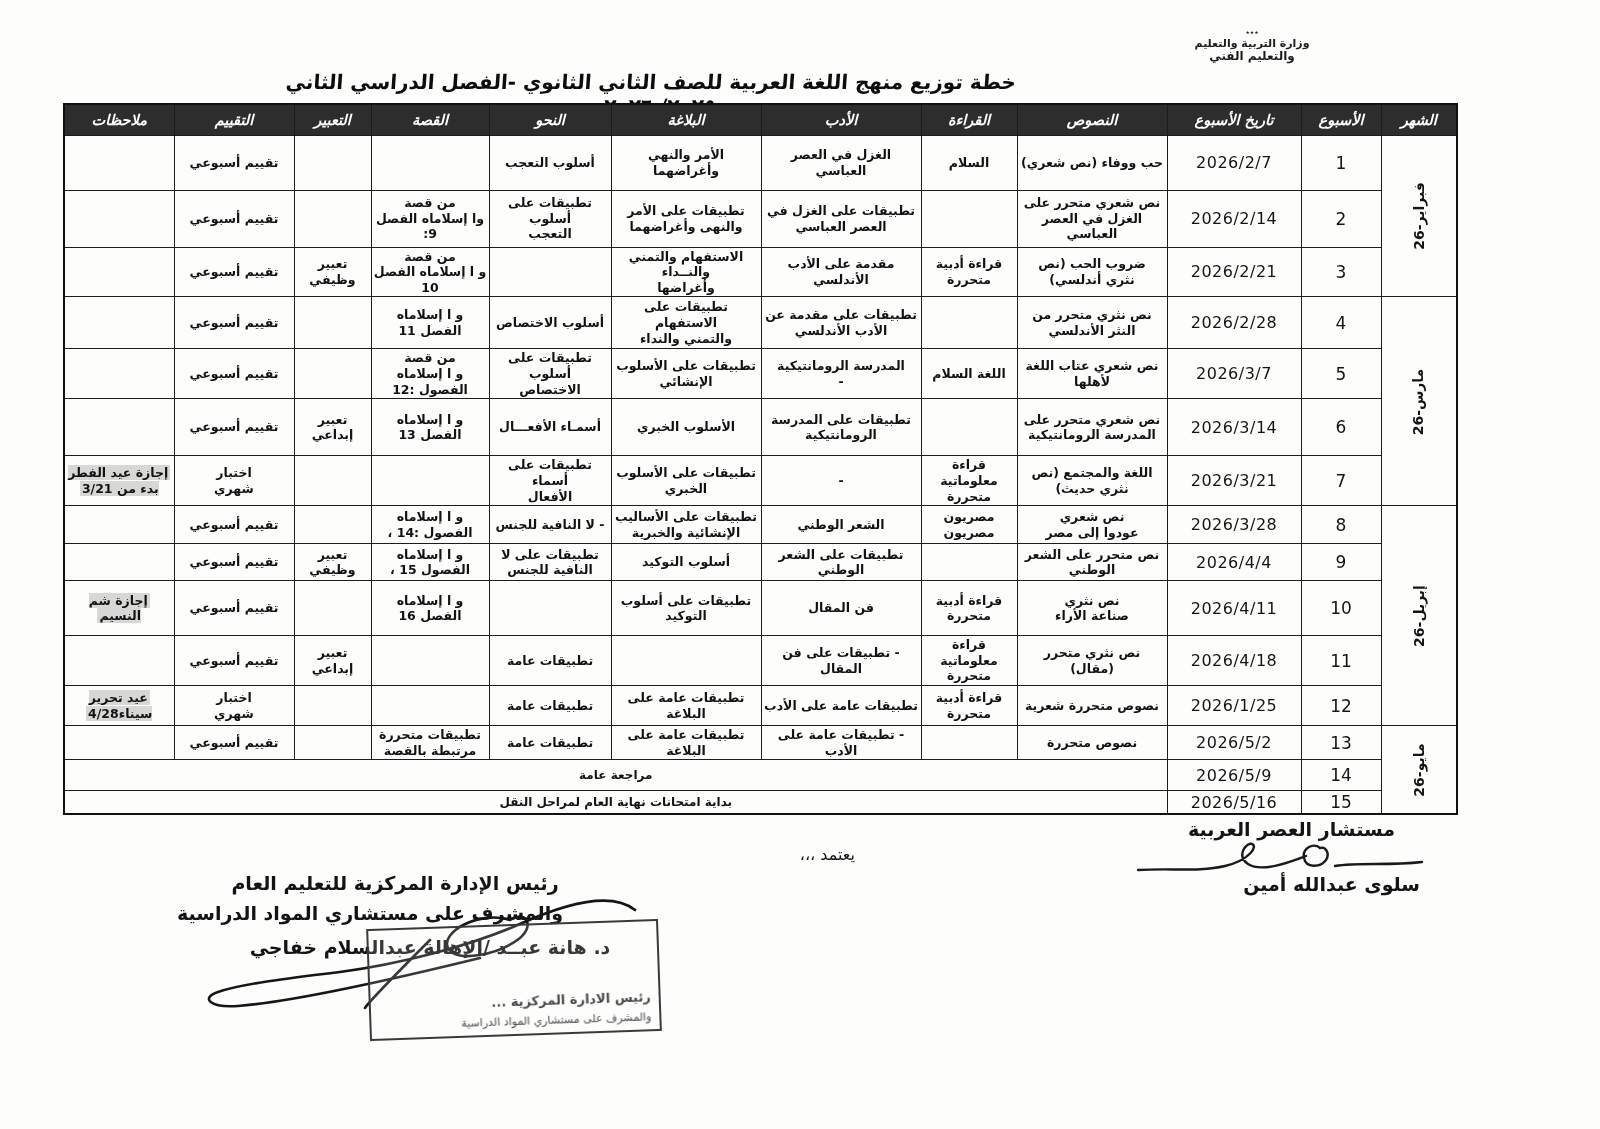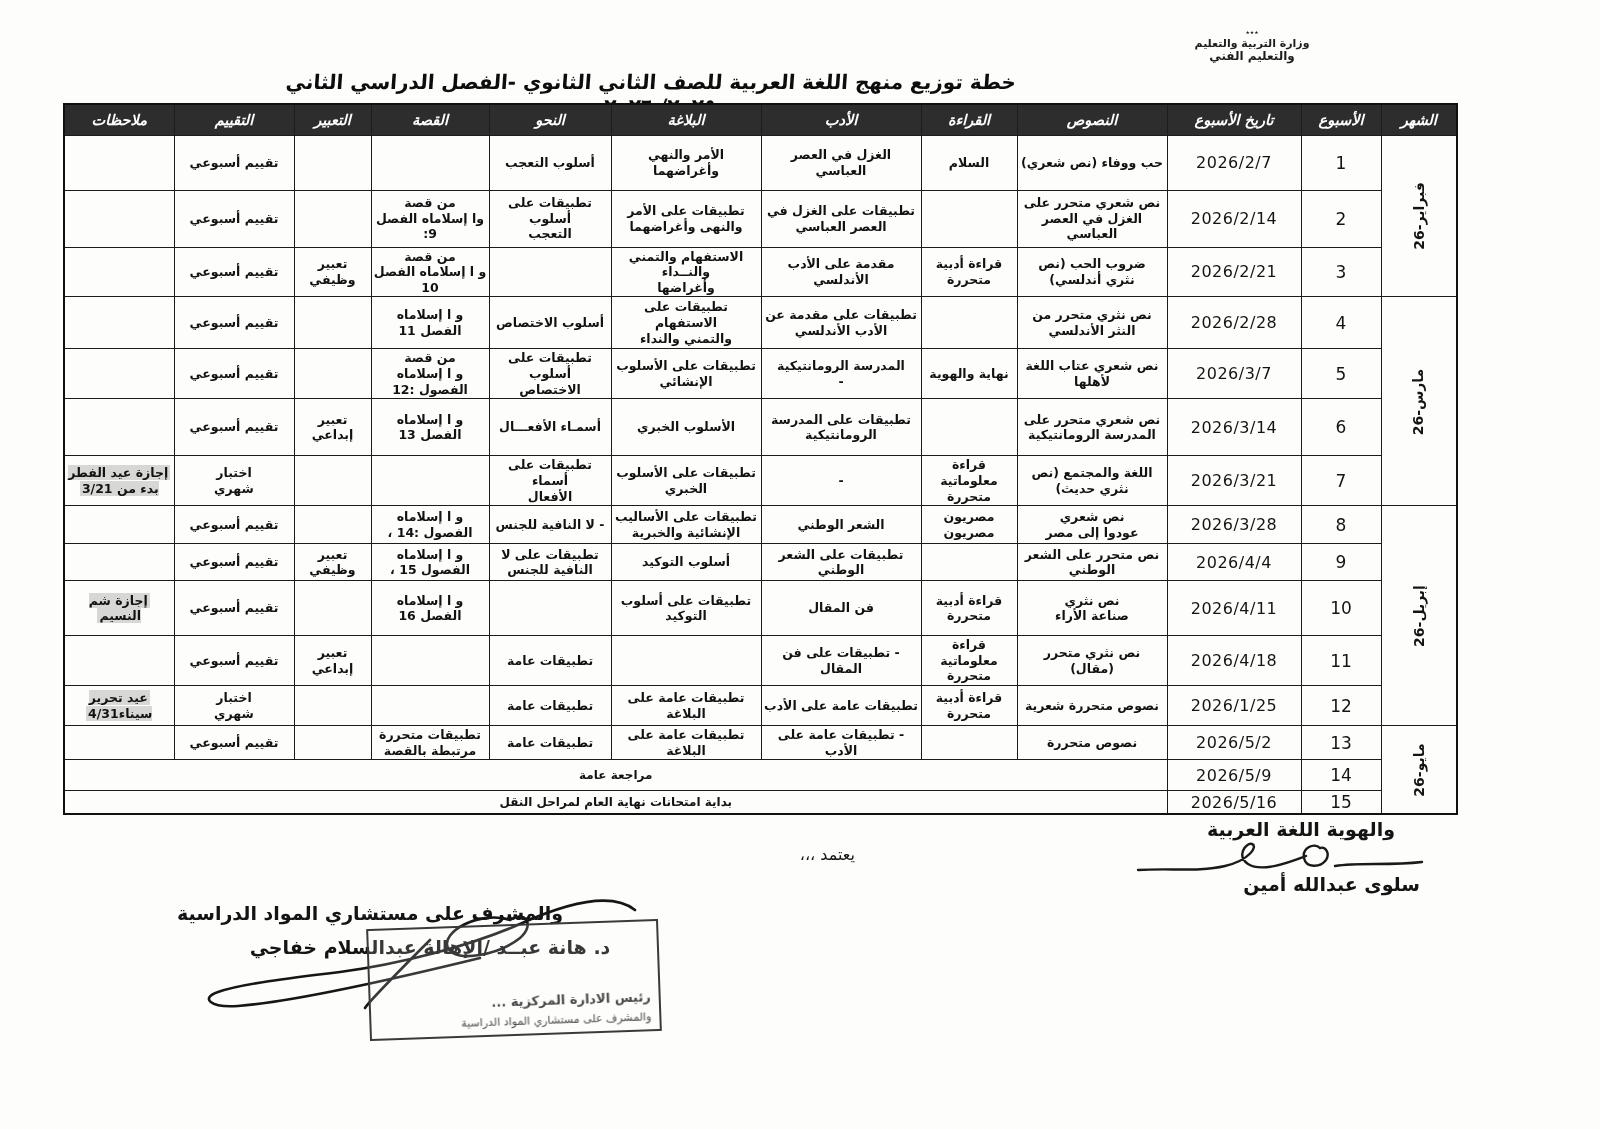--- a/index.html
+++ b/index.html
@@ -196,21 +196,21 @@
 الفصل 11</td>
             <td class="c"></td>
             <td class="c">تقييم أسبوعي</td>
             <td class="c"></td>
           </tr>
           <tr style="height: 38px;">
             <td class="wk">5</td>
             <td class="date">2026/3/7</td>
             <td class="c">نص شعري عتاب اللغة
 لأهلها</td>
-            <td class="c">نهاية والهوية</td>
+            <td class="c">اللغة السلام</td>
             <td class="c">المدرسة الرومانتيكية
 -</td>
             <td class="c">تطبيقات على الأسلوب
 الإنشائي</td>
             <td class="c">تطبيقات على أسلوب
 الاختصاص</td>
             <td class="c">من قصة
 و ا إسلاماه
 الفصول :12</td>
             <td class="c"></td>
@@ -333,21 +333,21 @@
 متحررة</td>
             <td class="c">تطبيقات  عامة على الأدب</td>
             <td class="c">تطبيقات عامة على
 البلاغة</td>
             <td class="c">تطبيقات عامة</td>
             <td class="c"></td>
             <td class="c"></td>
             <td class="c">اختبار
 شهري</td>
             <td class="c"><span class="hl" style="white-space: pre-line;">عيد تحرير
-سيناء4/31</span></td>
+سيناء4/28</span></td>
           </tr>
           <tr style="height: 31px;">
             <td class="month-cell" rowspan="3"><span>مايو-26</span></td>
             <td class="wk">13</td>
             <td class="date">2026/5/2</td>
             <td class="c">نصوص متحررة</td>
             <td class="c"></td>
             <td class="c">-  تطبيقات عامة على
 الأدب</td>
             <td class="c">تطبيقات عامة على
@@ -369,26 +369,27 @@
             <td class="date">2026/5/16</td>
             <td class="merged" colspan="9">بداية امتحانات نهاية العام لمراحل النقل</td>
           </tr>
         </tbody>
       </table>
   </div>
 
 
   <div class="approve">يعتمد ،،،</div>
 
-  <div class="sig-right-title">والهوية اللغة العربية</div>
+  <div class="sig-right-title">مستشار العصر العربية</div>
   <svg class="sig-right-svg" width="300" height="60" viewBox="0 0 300 60">
     <path d="M8,38 C40,36 70,40 95,34 C120,28 128,14 122,12 C116,10 106,24 118,32 C132,41 160,30 176,24 M190,16 C184,10 172,16 174,26 C176,36 190,36 196,28 C200,22 196,14 190,16 M205,34 C230,30 258,34 292,30" fill="none" stroke="#1a1a1a" stroke-width="2.4" stroke-linecap="round"></path>
   </svg>
   <div class="sig-right-name">سلوى عبدالله أمين</div>
 
+  <div class="sig-left-line1">رئيس الإدارة المركزية للتعليم العام</div>
   <div class="sig-left-line2">والمشرف على مستشاري المواد الدراسية</div>
   <div class="sig-left-name">د. هانة عبــد /الإهالة عبدالسلام خفاجي</div>
 
   <svg class="sig-left-svg" width="470" height="140" viewBox="0 0 470 140">
     <path d="M455,30 C430,10 380,26 340,44 C290,66 220,84 160,92 C110,98 60,104 38,112 C20,118 30,128 58,126 C110,122 210,100 300,78 M330,40 C300,30 260,52 268,68 C276,84 320,74 340,58 C356,44 344,30 330,40 M250,60 C220,90 190,120 185,128" fill="none" stroke="#161616" stroke-width="2.6" stroke-linecap="round"></path>
   </svg>
 
   <div class="stamp">
     <div class="s1">رئيس الادارة المركزية ...</div>
     <div class="s2">والمشرف على مستشاري المواد الدراسية</div>

